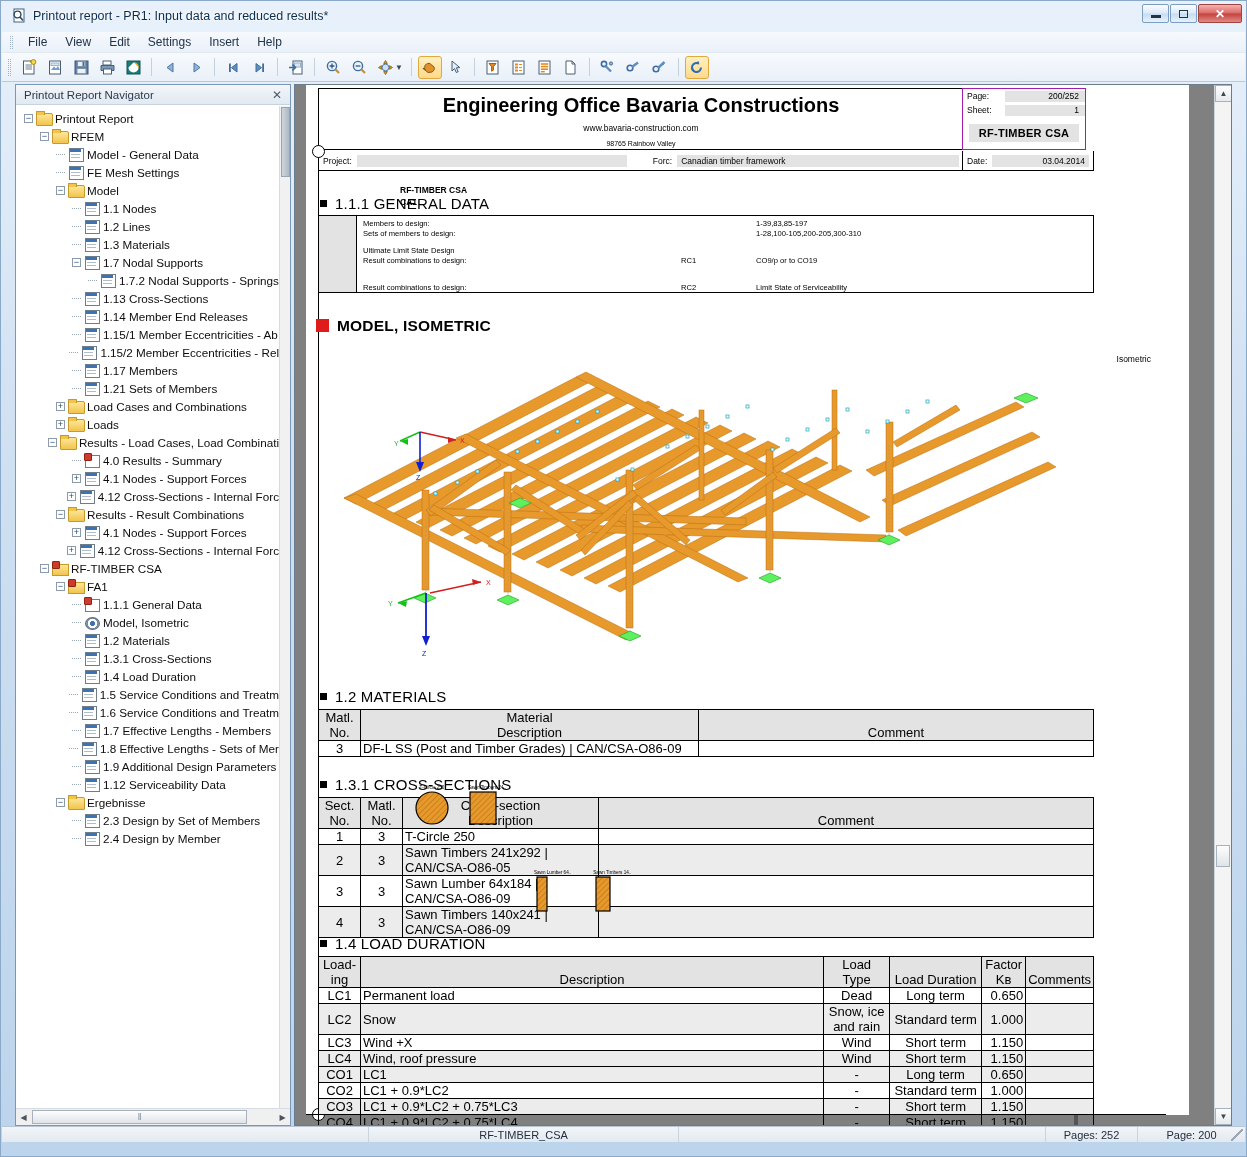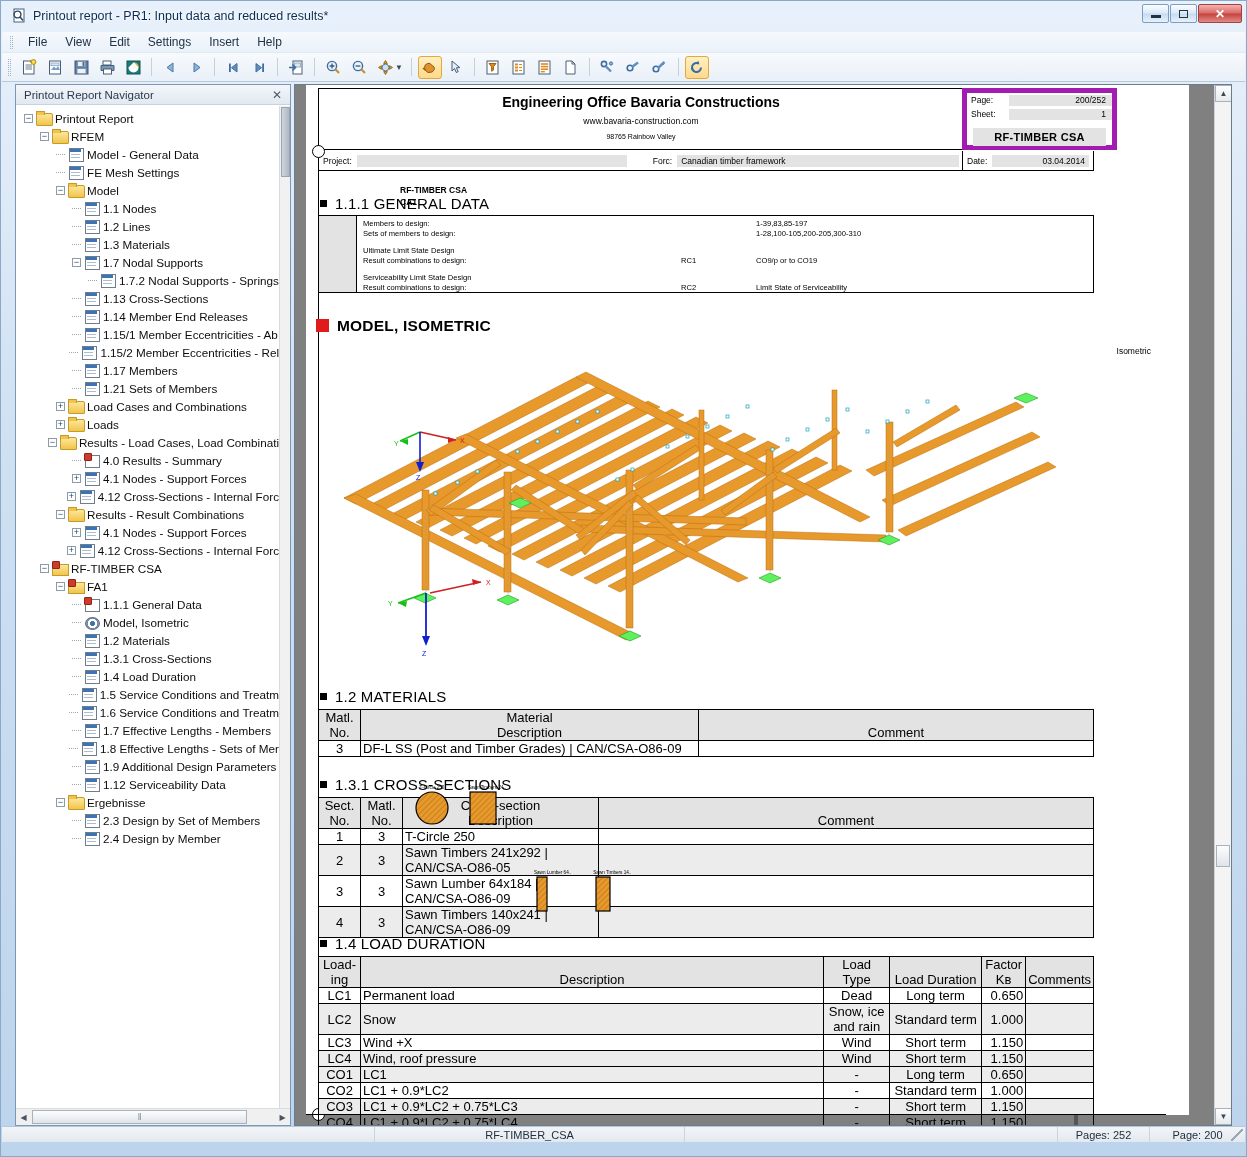--- a/index.html
+++ b/index.html
@@ -198,23 +198,23 @@
     border:1px solid #a8b2bc; display:flex; align-items:center; justify-content:center;
     font-size:8px; color:#3d4752; }
   #doc-vthumb { position:absolute; left:1px; top:760px; width:14px; height:22px;
     background: linear-gradient(180deg,#fdfdfd,#dfe4e9); border:1px solid #a8b2bc;}
 
   
   .pg { position:absolute; font-family:"Liberation Sans", sans-serif; color:#000; }
 
   #hdr-box { position:absolute; left:12px; top:3px; width:645px; height:62px;
     border:1px solid #000; border-right:none; }
-  #hdr-right { position:absolute; left:656px; top:3px; width:155px; height:62px;
-    border:5px solid #a21caf; }
-  #company { text-align:center; font-size:14px; font-weight:bold; margin-top:5px;}
+  #hdr-right { position:absolute; left:656px; top:3px; width:124px; height:62px;
+    border:1px solid #a21caf; }
+  #company { text-align:center; font-size:20px; font-weight:bold; margin-top:5px;}
   #website { text-align:center; font-size:8.5px; margin-top:6px; }
   #address { text-align:center; font-size:7px; margin-top:7px; }
 
   .hdr-row { display:flex; font-size:8.5px; height:14px; align-items:center; }
   .hdr-lbl { width:42px; padding-left:4px; }
   .hdr-val { flex:1; background:#e3e3e3; text-align:right; padding-right:6px; height:11px; line-height:11px;}
   #modulebox { margin: 7px 6px 0 6px; background:#e3e3e3; text-align:center;
     font-size:11px; font-weight:bold; letter-spacing:0.3px; padding:3px 0; }
 
   #proj-row { position:absolute; left:12px; top:66px; width:645px; height:20px;
@@ -795,37 +795,32 @@
             <div style="position: absolute; left: 0px; top: 30px; width: 100%; height: 9px; font-size: 7.6px;">
               <span style="position:absolute;left:6px;">Ultimate Limit State Design</span>
               <span style="position:absolute;left:324px;"></span>
               <span style="position:absolute;left:399px;"></span>
             </div>
             <div style="position: absolute; left: 0px; top: 39.5px; width: 100%; height: 9px; font-size: 7.6px;">
               <span style="position:absolute;left:6px;">Result combinations to design:</span>
               <span style="position:absolute;left:324px;">RC1</span>
               <span style="position:absolute;left:399px;">CO9/p or to CO19</span>
             </div>
-            <div style="position: absolute; left: 0px; top: 57px; width: 100%; height: 9px; font-size: 7.6px;">
-              <span style="position:absolute;left:6px;">Serviceability Limit State Design</span>
-              <span style="position:absolute;left:324px;"></span>
-              <span style="position:absolute;left:399px;"></span>
-            </div>
             <div style="position: absolute; left: 0px; top: 66.5px; width: 100%; height: 9px; font-size: 7.6px;">
               <span style="position:absolute;left:6px;">Result combinations to design:</span>
               <span style="position:absolute;left:324px;">RC2</span>
               <span style="position:absolute;left:399px;">Limit State of Serviceability</span>
             </div>
           </div>
       </div>
 
       <div class="pg sect-title" style="left:10px;top:232px;font-weight:bold;font-size:15.5px;">
         <span class="sect-bullet red"></span><span>MODEL, ISOMETRIC</span>
       </div>
-      <div class="pg" style="right:38px;top:261px;font-size:8.5px;text-align:center;">Isometric</div>
+      <div class="pg" style="right:38px;top:269px;font-size:8.5px;text-align:center;">Isometric</div>
 
       <svg class="pg" style="left:20px;top:265px;width:760px;height:310px;" viewBox="0 0 760 310">
         <g stroke="#b96f10" stroke-width="0.5" fill="#e8992b">
 
           <g id="rafters">
             <polygon points="18,148 250,27 262,33 30,154"></polygon>
             <polygon points="42,156 274,35 286,41 54,162"></polygon>
             <polygon points="66,164 298,43 310,49 78,170"></polygon>
             <polygon points="90,172 322,51 334,57 102,178"></polygon>
             <polygon points="114,180 346,59 358,65 126,186"></polygon>
@@ -1180,17 +1175,17 @@
       <div id="doc-vthumb"></div>
       <div class="vs-arrow" style="position:absolute;bottom:0;left:0">▼</div>
     </div>
   </div>
 
   <div id="statusbar">
     <div class="sb-cell" style="flex:1;border-left:none"></div>
     <div class="sb-cell" style="width:310px">RF-TIMBER_CSA</div>
     <div class="sb-cell" style="flex:1"></div>
     <div class="sb-cell" style="width:92px">Pages: 252</div>
-    <div class="sb-cell" style="width:96px">Page: 200</div>
+    <div class="sb-cell" style="width:108px">Page: 200</div>
     <div class="sb-grip"></div>
   </div>
 
 </div>
 
 </body></html>

